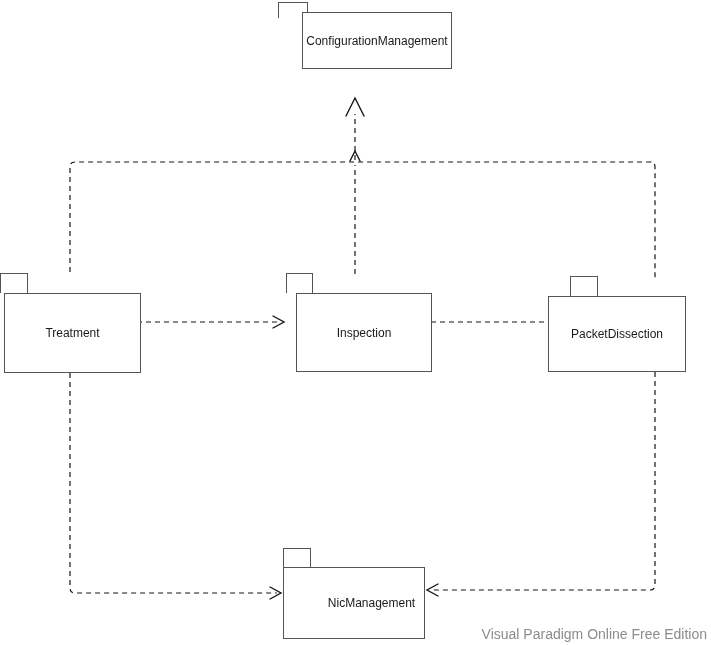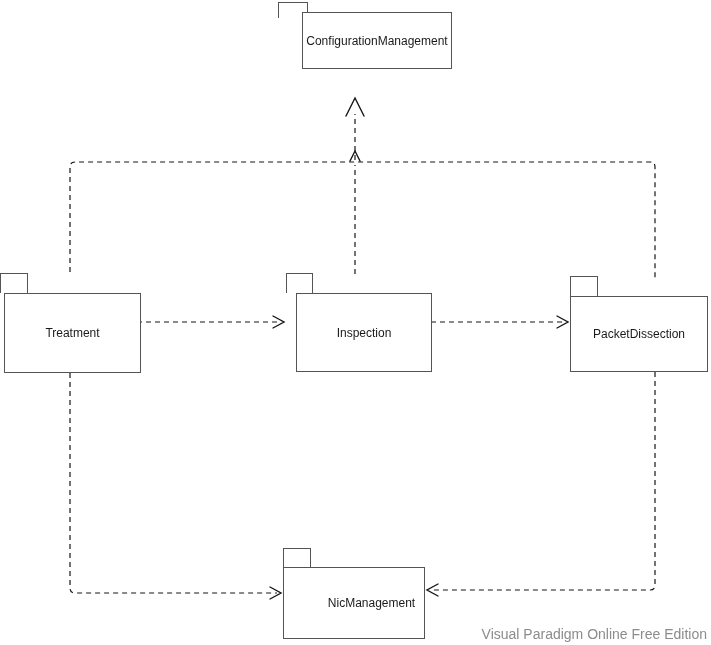--- a/index.html
+++ b/index.html
@@ -104,21 +104,21 @@
 
   <div class="pkg">
     <div class="tab" style="left:286px;top:273px;width:27px;height:20px;"></div>
     <div class="body" style="left:296px;top:293px;width:136px;height:79px;">
       <span class="label">Inspection</span>
     </div>
   </div>
 
   <div class="pkg">
     <div class="tab" style="left:570px;top:276px;width:28px;height:20px;"></div>
-    <div class="body" style="left:570px;top:296px;width:138px;height:76px;">
+    <div class="body" style="left:548px;top:296px;width:138px;height:76px;">
       <span class="label">PacketDissection</span>
     </div>
   </div>
 
   <div class="pkg">
     <div class="tab" style="left:283px;top:548px;width:28px;height:19px;"></div>
     <div class="body" style="left:283px;top:567px;width:142px;height:72px;padding-left:35px;">
       <span class="label">NicManagement</span>
     </div>
   </div>

